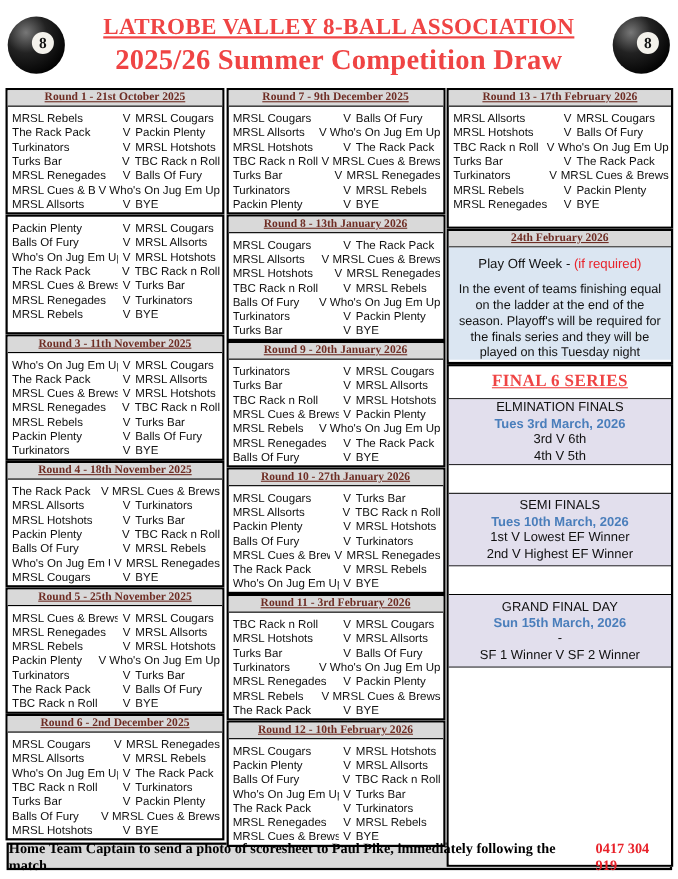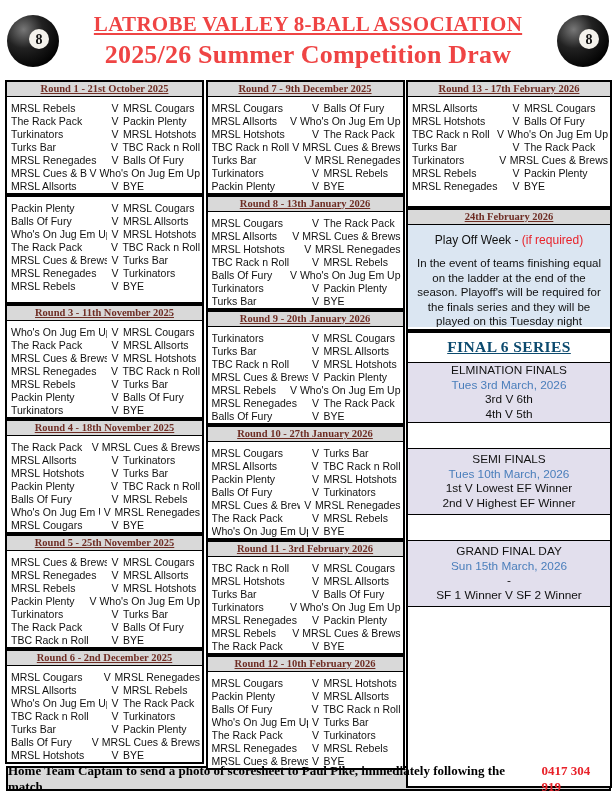--- a/index.html
+++ b/index.html
@@ -29,24 +29,24 @@
     text-align:center;font-size:11.5px;color:#111;padding:8px 4px 0;}
   .playoff-title{font-size:12px;margin-bottom:9px;}
   .playoff-body p{margin:0;line-height:14.5px;}
   .red{color:var(--alert_red,#e8222a);}
   
   .finals{border:2px solid #000;box-sizing:border-box;flex:0 0 457px;height:457px;
     display:flex;flex-direction:column;background:#fff;}
   .cell{box-sizing:border-box;border-bottom:1.5px solid #000;}
   .cell-title{height:30px;display:flex;align-items:center;justify-content:center;
     font-family:"Liberation Serif",serif;font-weight:bold;font-size:15.5px;
-    text-decoration:underline;letter-spacing:.4px;color:#0c4a6e;}
+    text-decoration:underline;letter-spacing:.4px;color:#ef4444;}
   .lav{background:var(--finals_fill,#e2dfed);display:flex;flex-direction:column;justify-content:center;
     text-align:center;font-size:11.8px;line-height:14.5px;color:#111;}
-  .lav .blue{color:var(--date_blue,#4a7ebb);}
+  .lav .blue{color:var(--date_blue,#4a7ebb);font-weight:bold;}
   .c-elim{height:60px;}
   .c-semi{height:66px;}
   .c-grand{height:66px;}
   .spacer{height:26px;background:#fff;}
   .rest{flex:1;border-bottom:none;background:#fff;}
   
   .footer{margin:2px 5px 0 6px;height:25px;border:2px solid #000;background:var(--header_fill,#d9d9d9);
     display:flex;align-items:center;justify-content:center;gap:28px;box-sizing:border-box;
     font-family:"Liberation Serif",serif;font-weight:bold;font-size:13px;color:#000;}
   .phone{color:var(--alert_red,#e8222a);}

